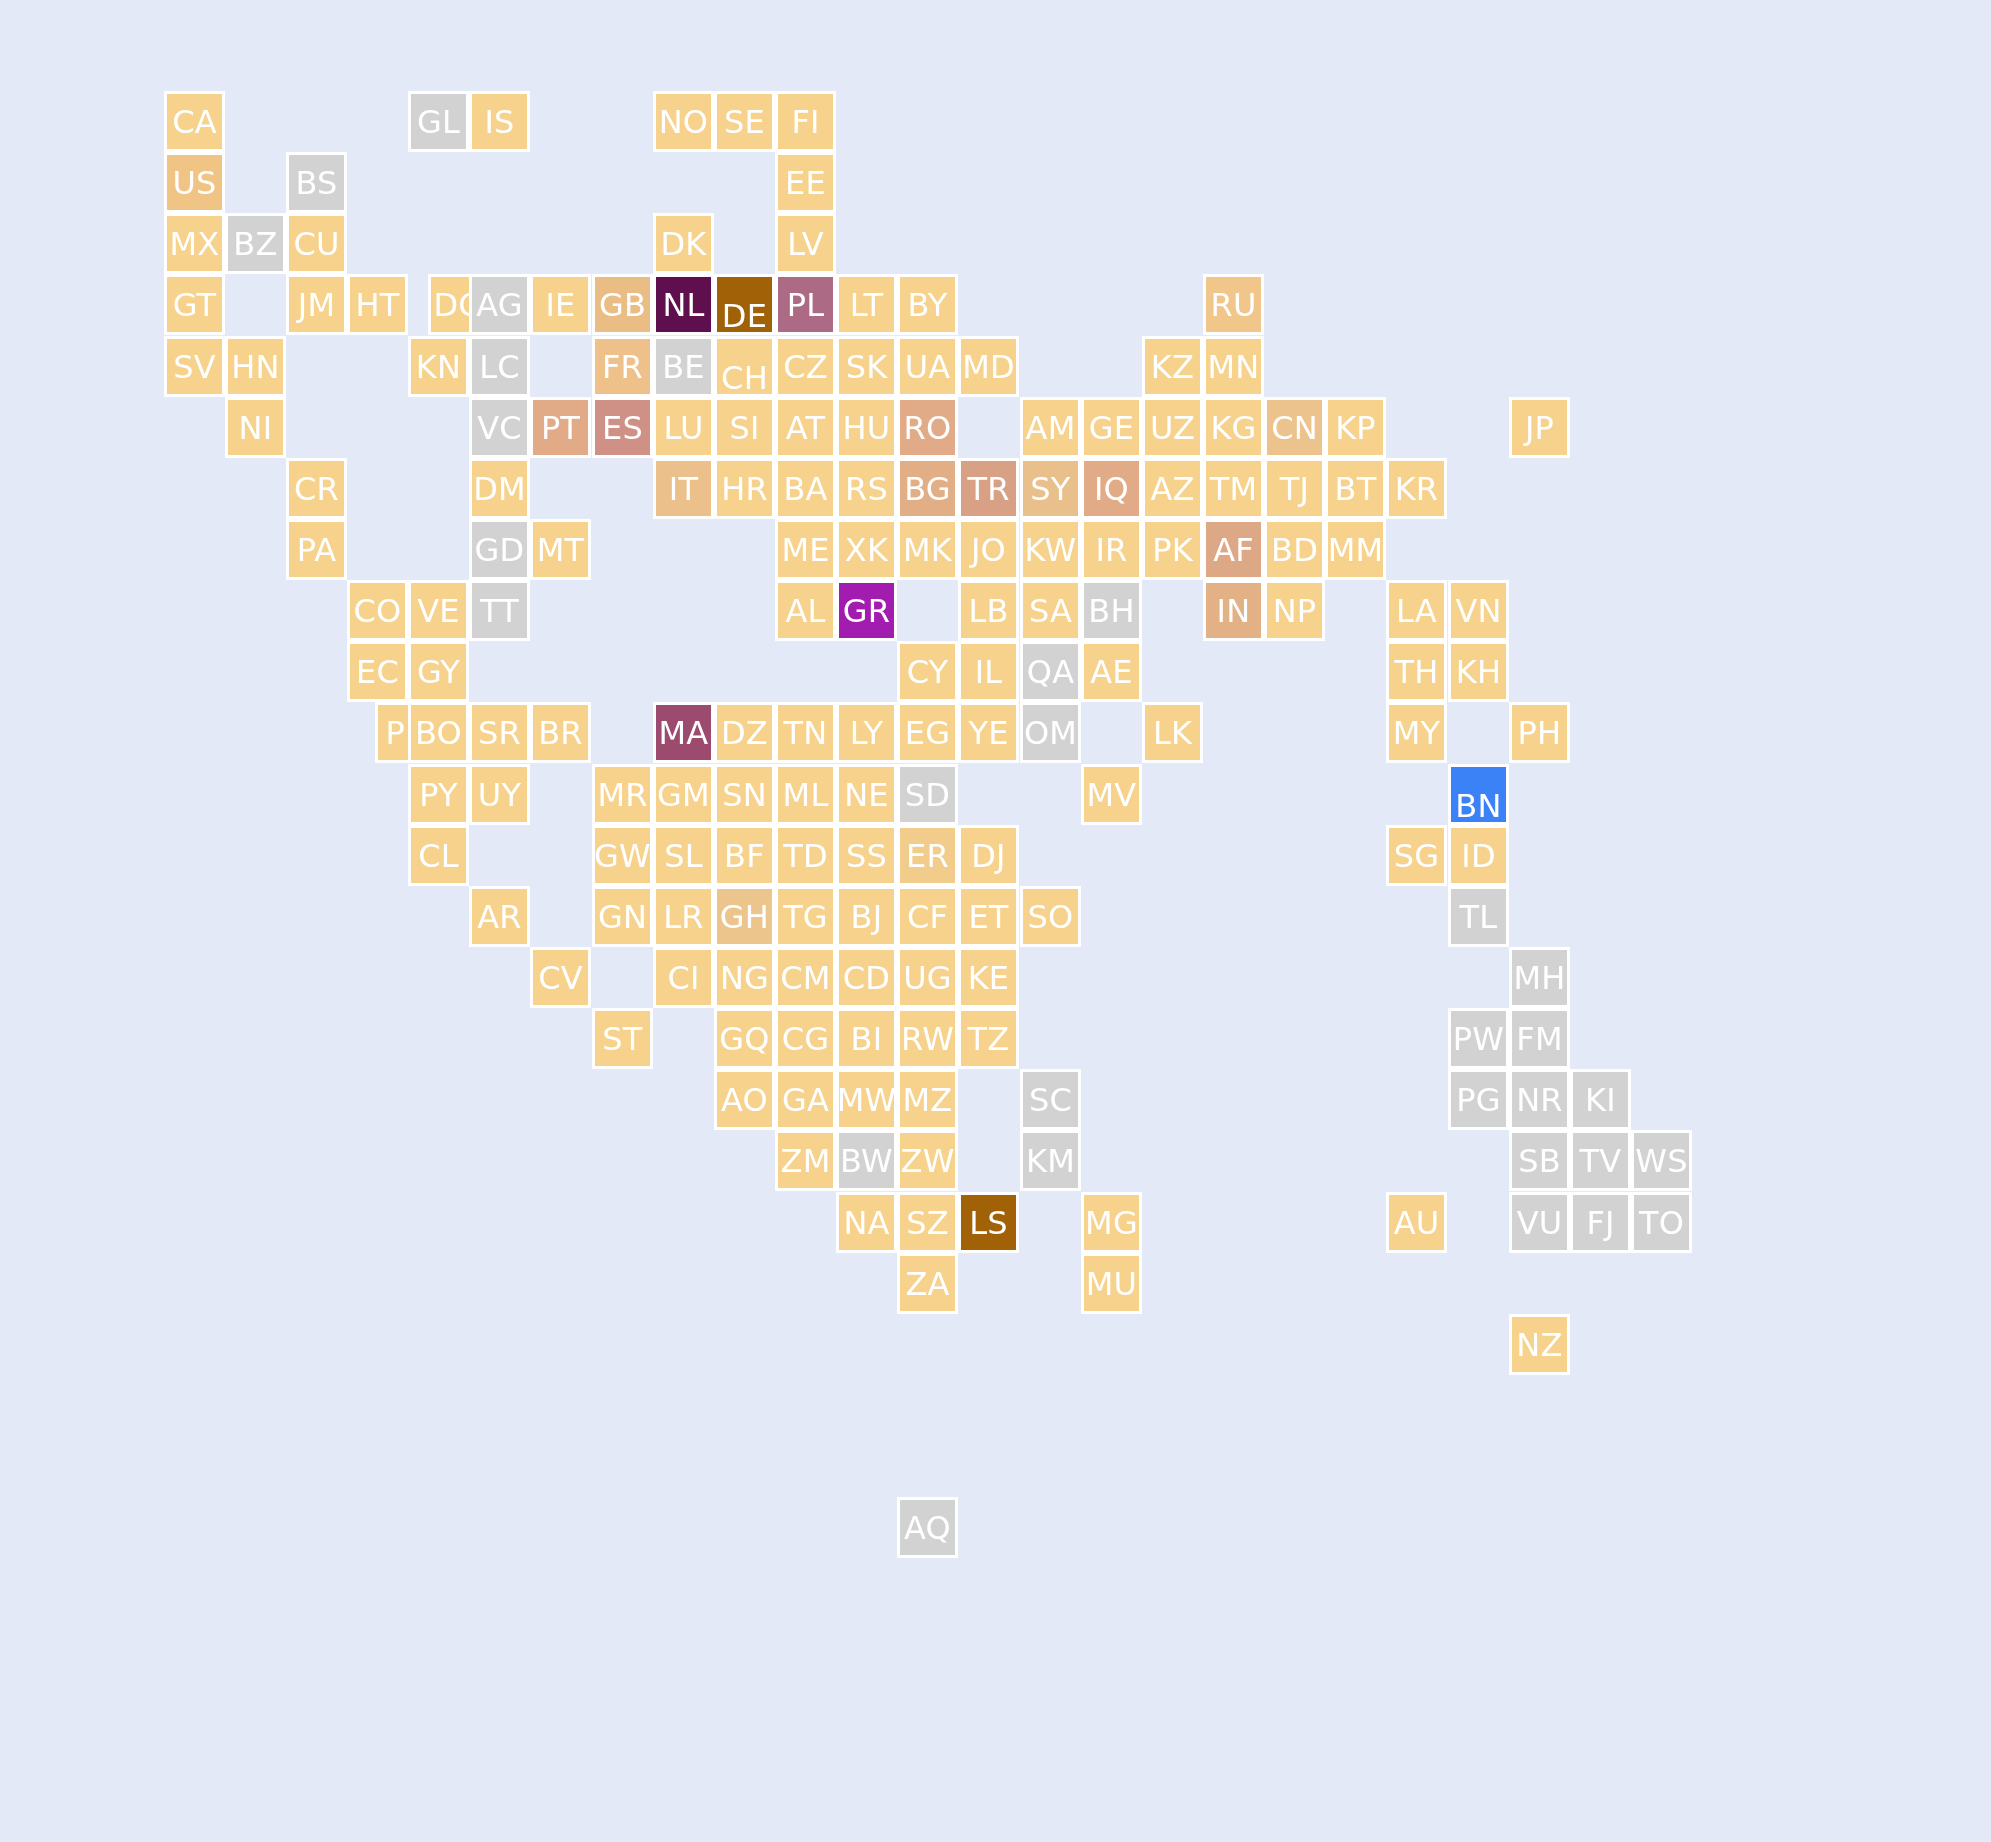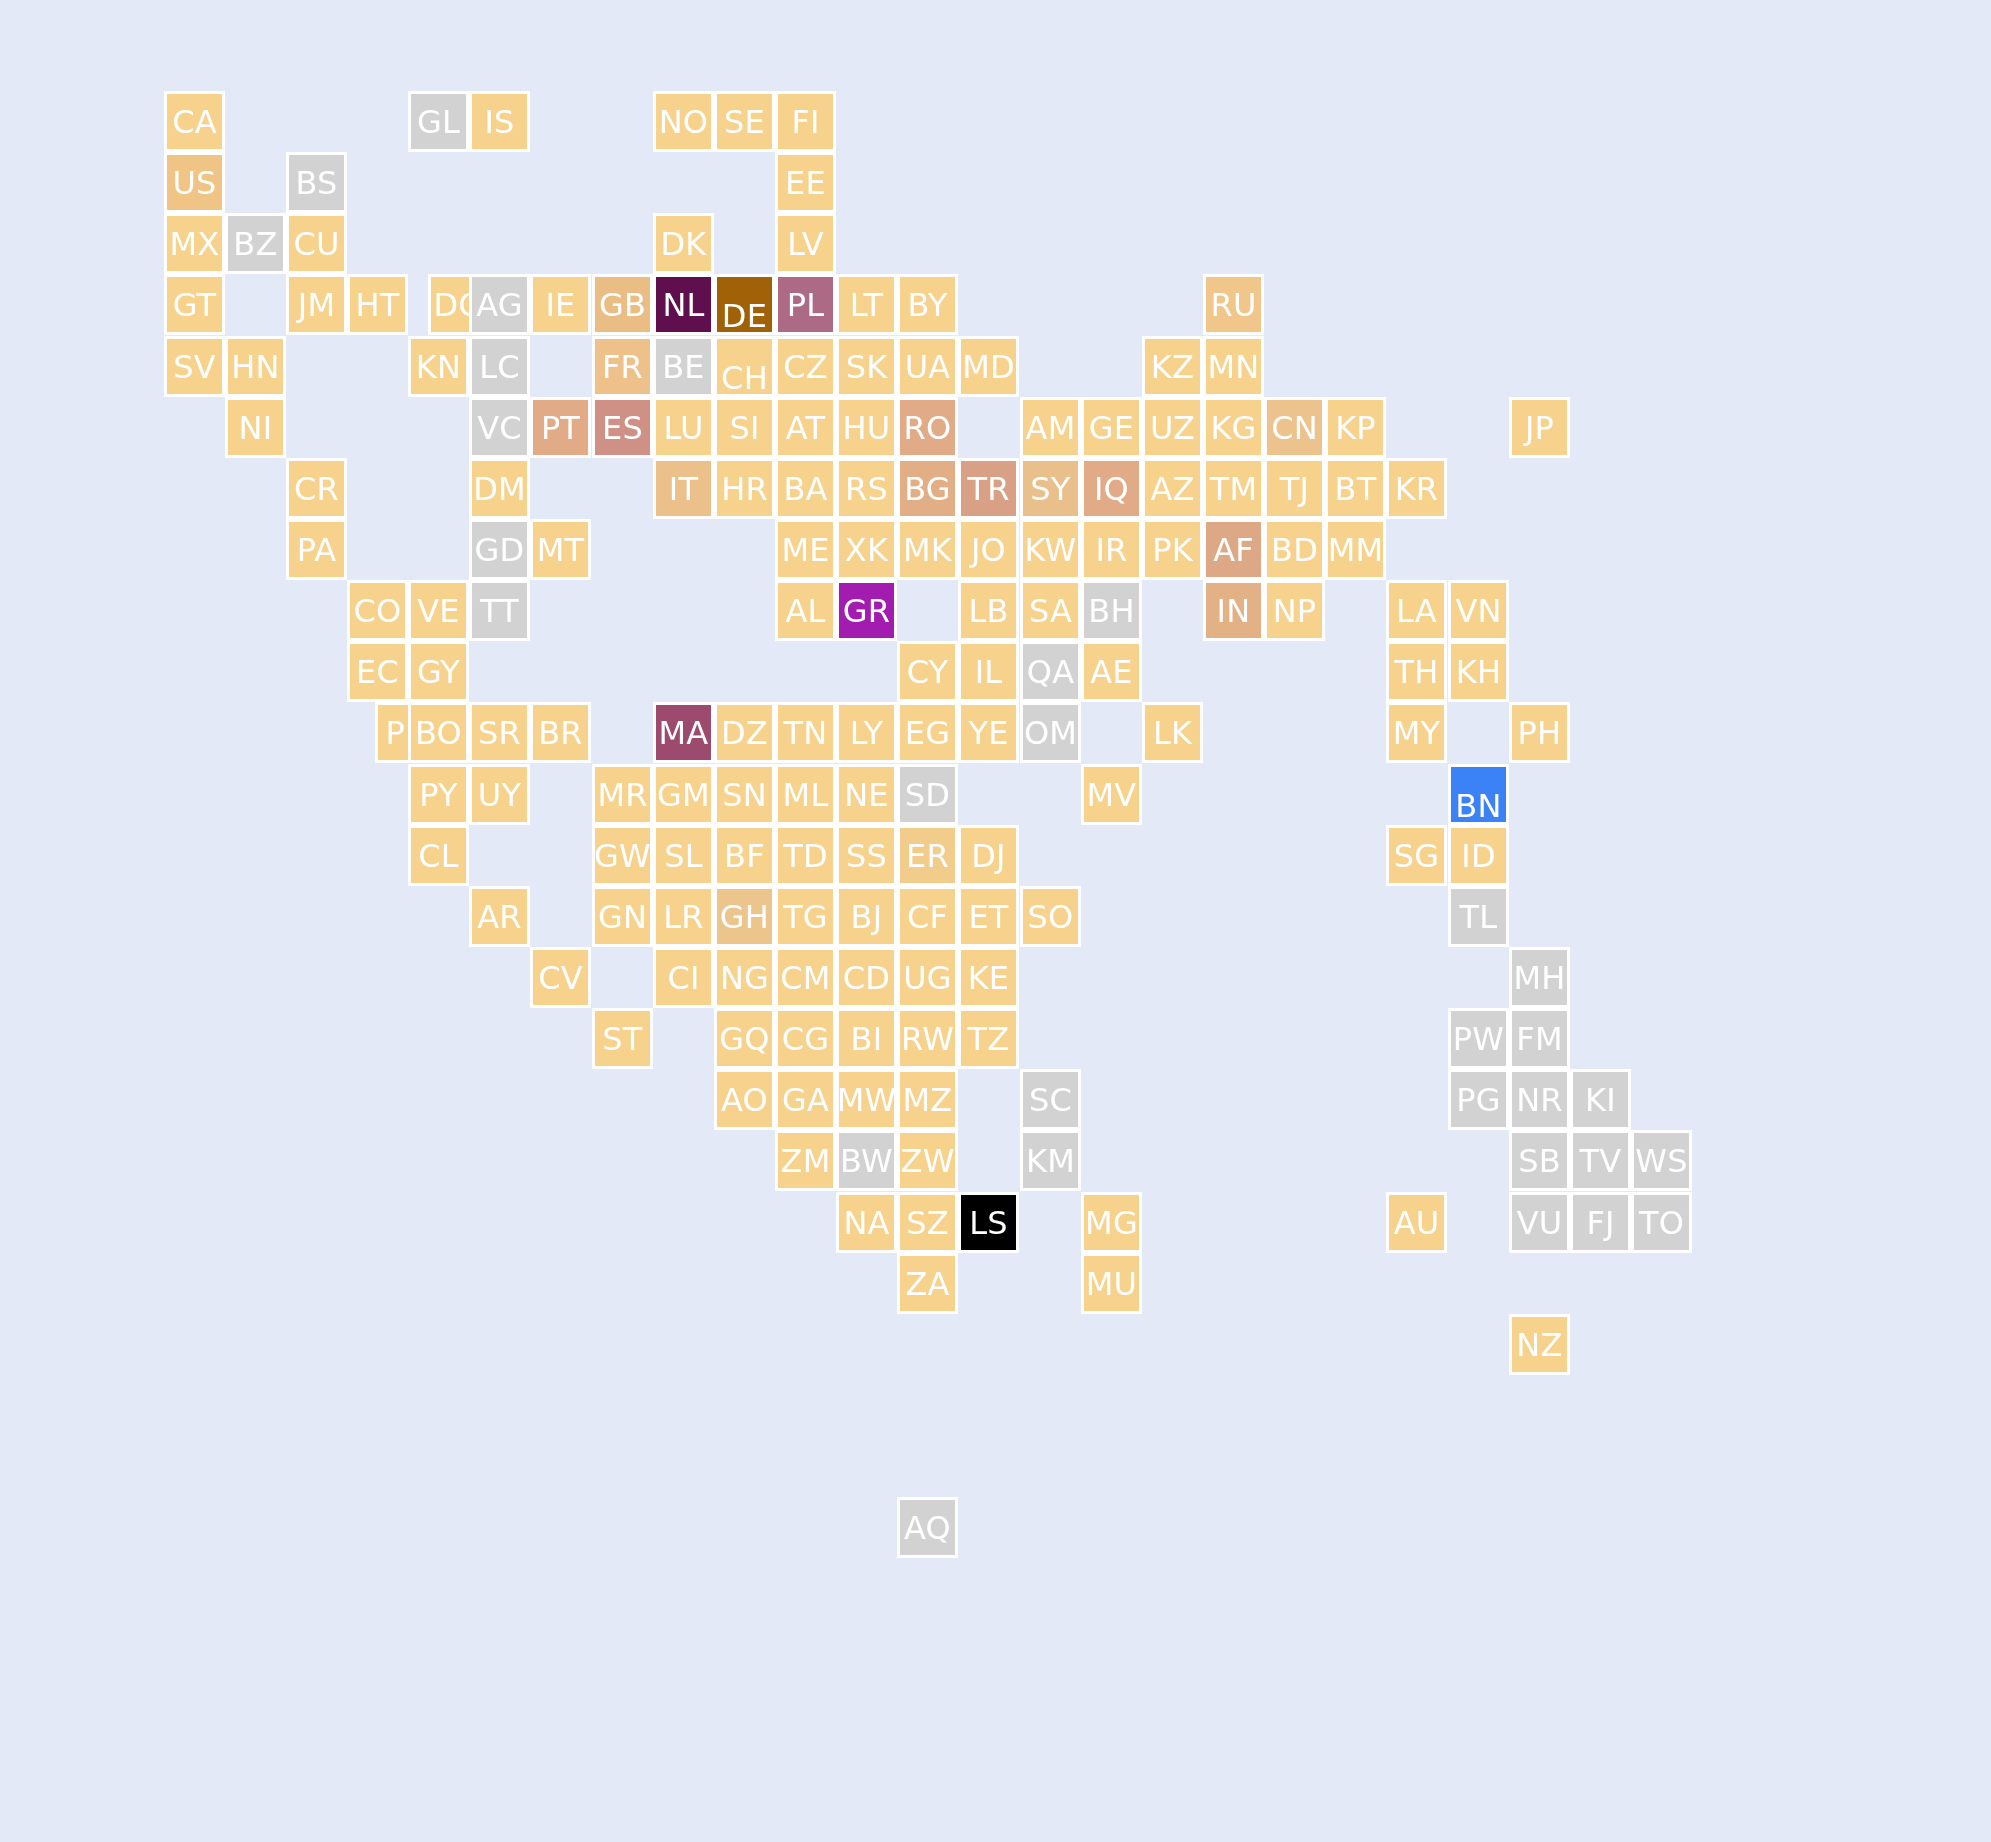--- a/index.html
+++ b/index.html
@@ -642,21 +642,21 @@
       </div>
       <div class="tile" style="left: 1631px; top: 1130px; width: 61px; height: 61px; background: rgb(210, 210, 210);">
         <span class="tile-label">WS</span>
       </div>
       <div class="tile" style="left: 836px; top: 1192px; width: 61px; height: 61px; background: rgb(246, 210, 141);">
         <span class="tile-label">NA</span>
       </div>
       <div class="tile" style="left: 897px; top: 1192px; width: 61px; height: 61px; background: rgb(246, 210, 141);">
         <span class="tile-label">SZ</span>
       </div>
-      <div class="tile" style="left: 958px; top: 1192px; width: 61px; height: 61px; background: #000000;">
+      <div class="tile" style="left: 958px; top: 1192px; width: 61px; height: 61px; background: #a16207;">
         <span class="tile-label">LS</span>
       </div>
       <div class="tile" style="left: 1081px; top: 1192px; width: 61px; height: 61px; background: rgb(246, 210, 141);">
         <span class="tile-label">MG</span>
       </div>
       <div class="tile" style="left: 1386px; top: 1192px; width: 61px; height: 61px; background: rgb(246, 210, 141);">
         <span class="tile-label">AU</span>
       </div>
       <div class="tile" style="left: 1509px; top: 1192px; width: 61px; height: 61px; background: rgb(210, 210, 210);">
         <span class="tile-label">VU</span>

